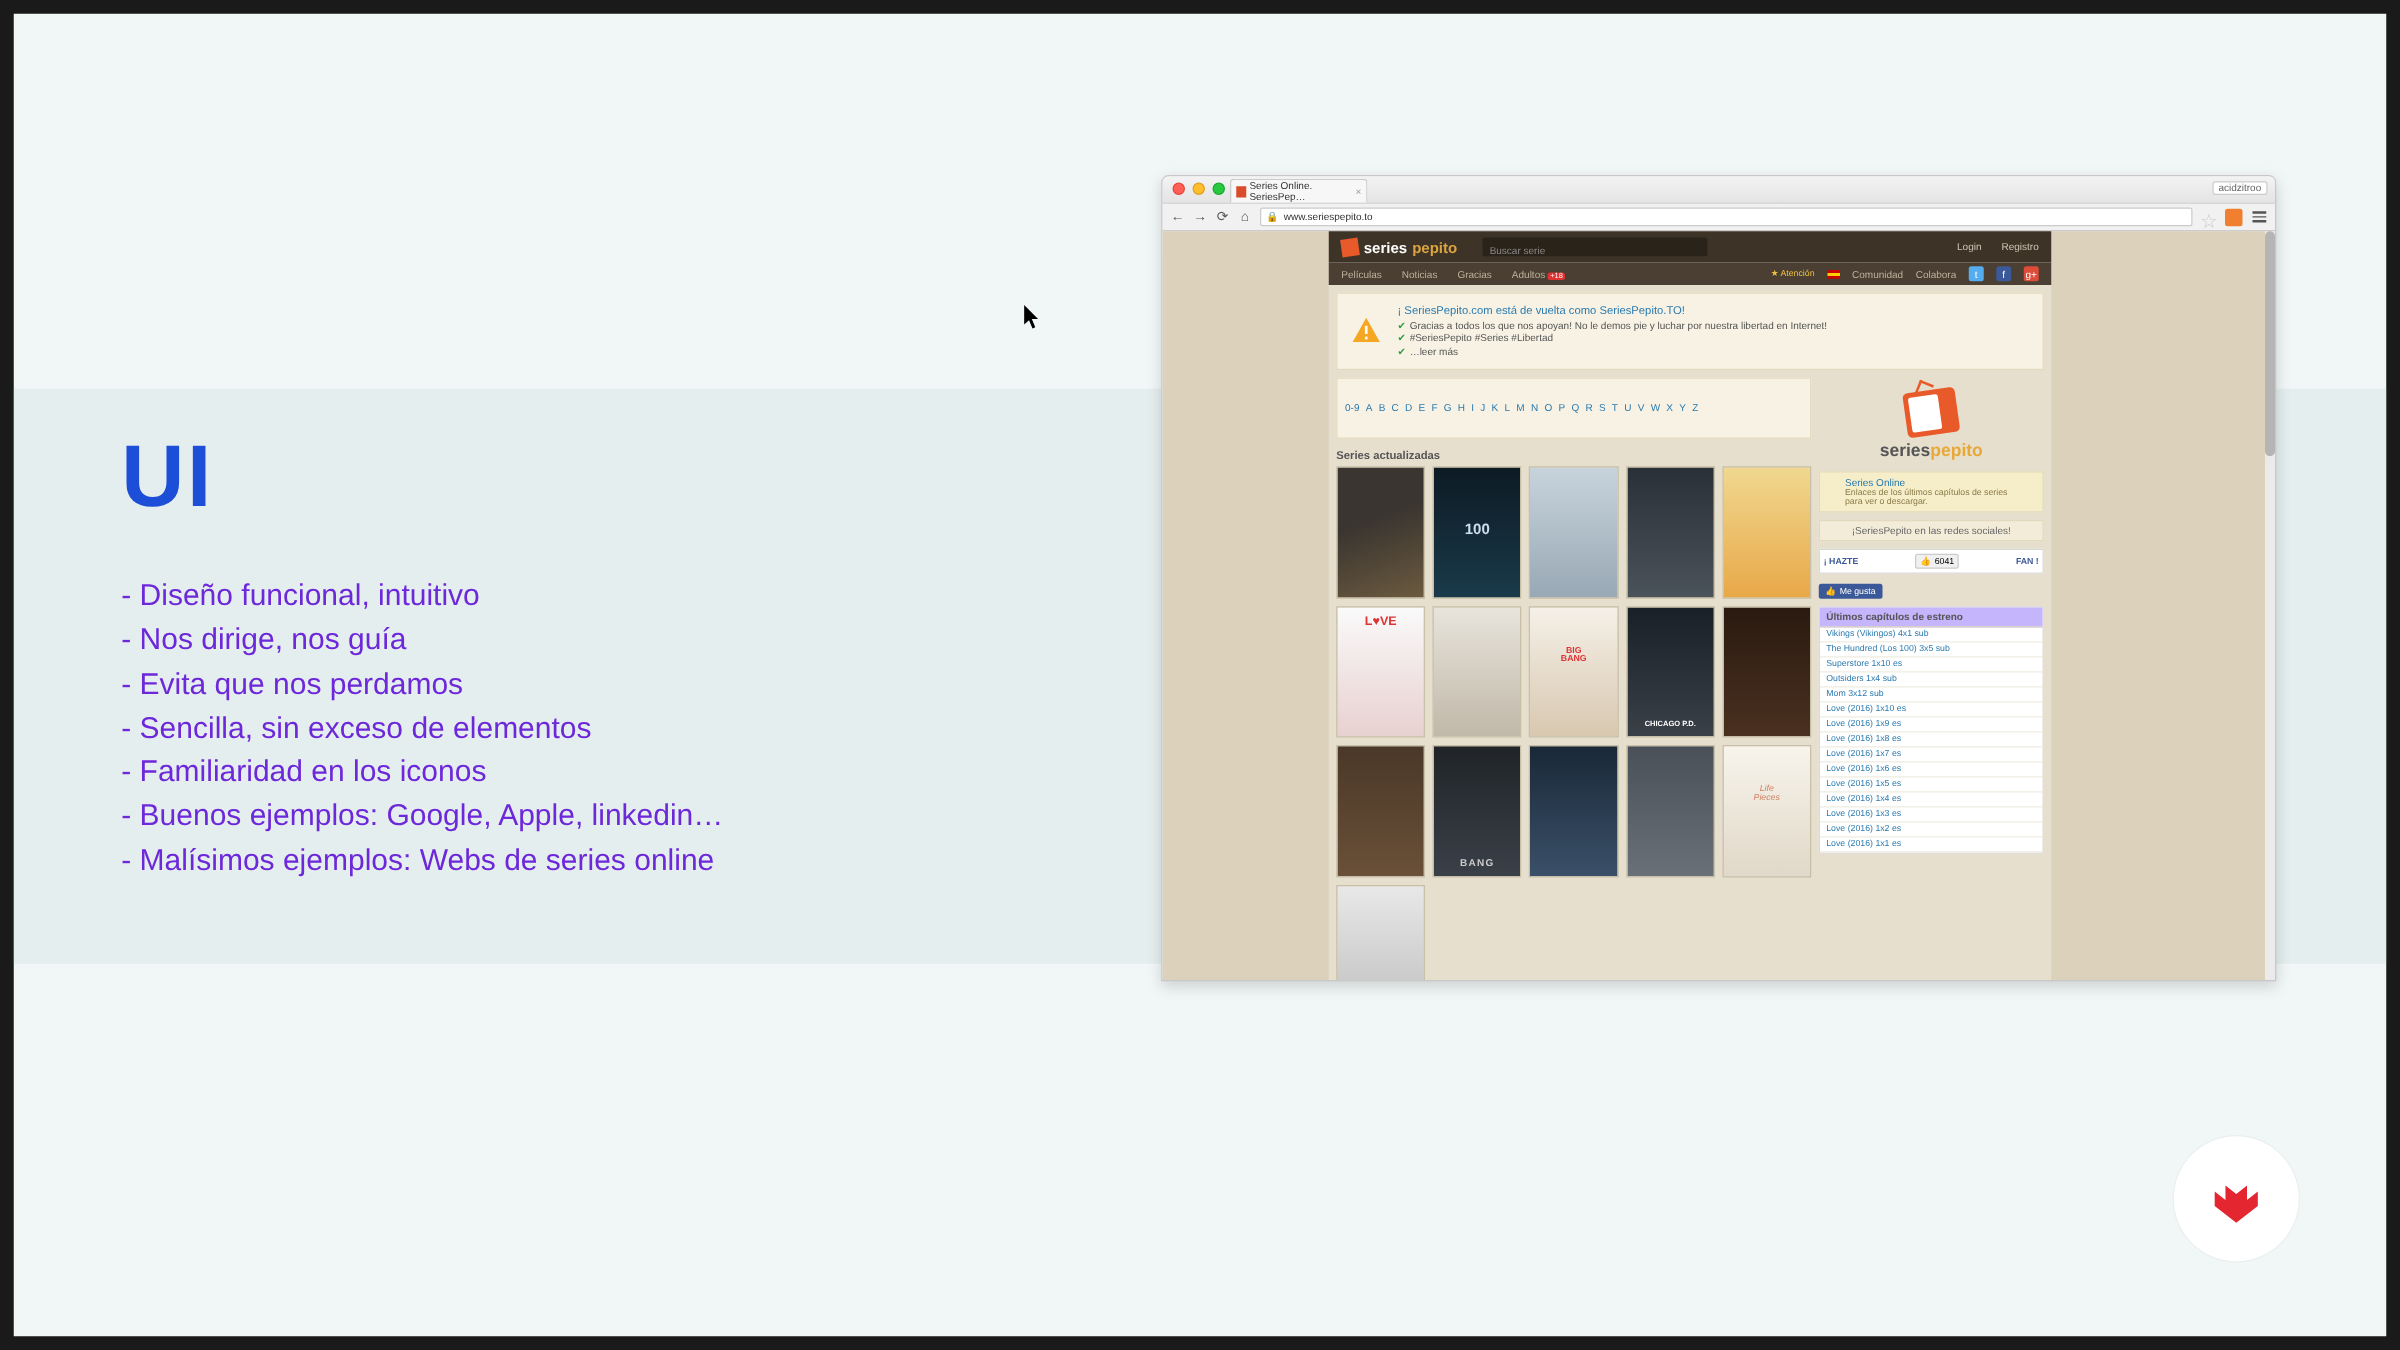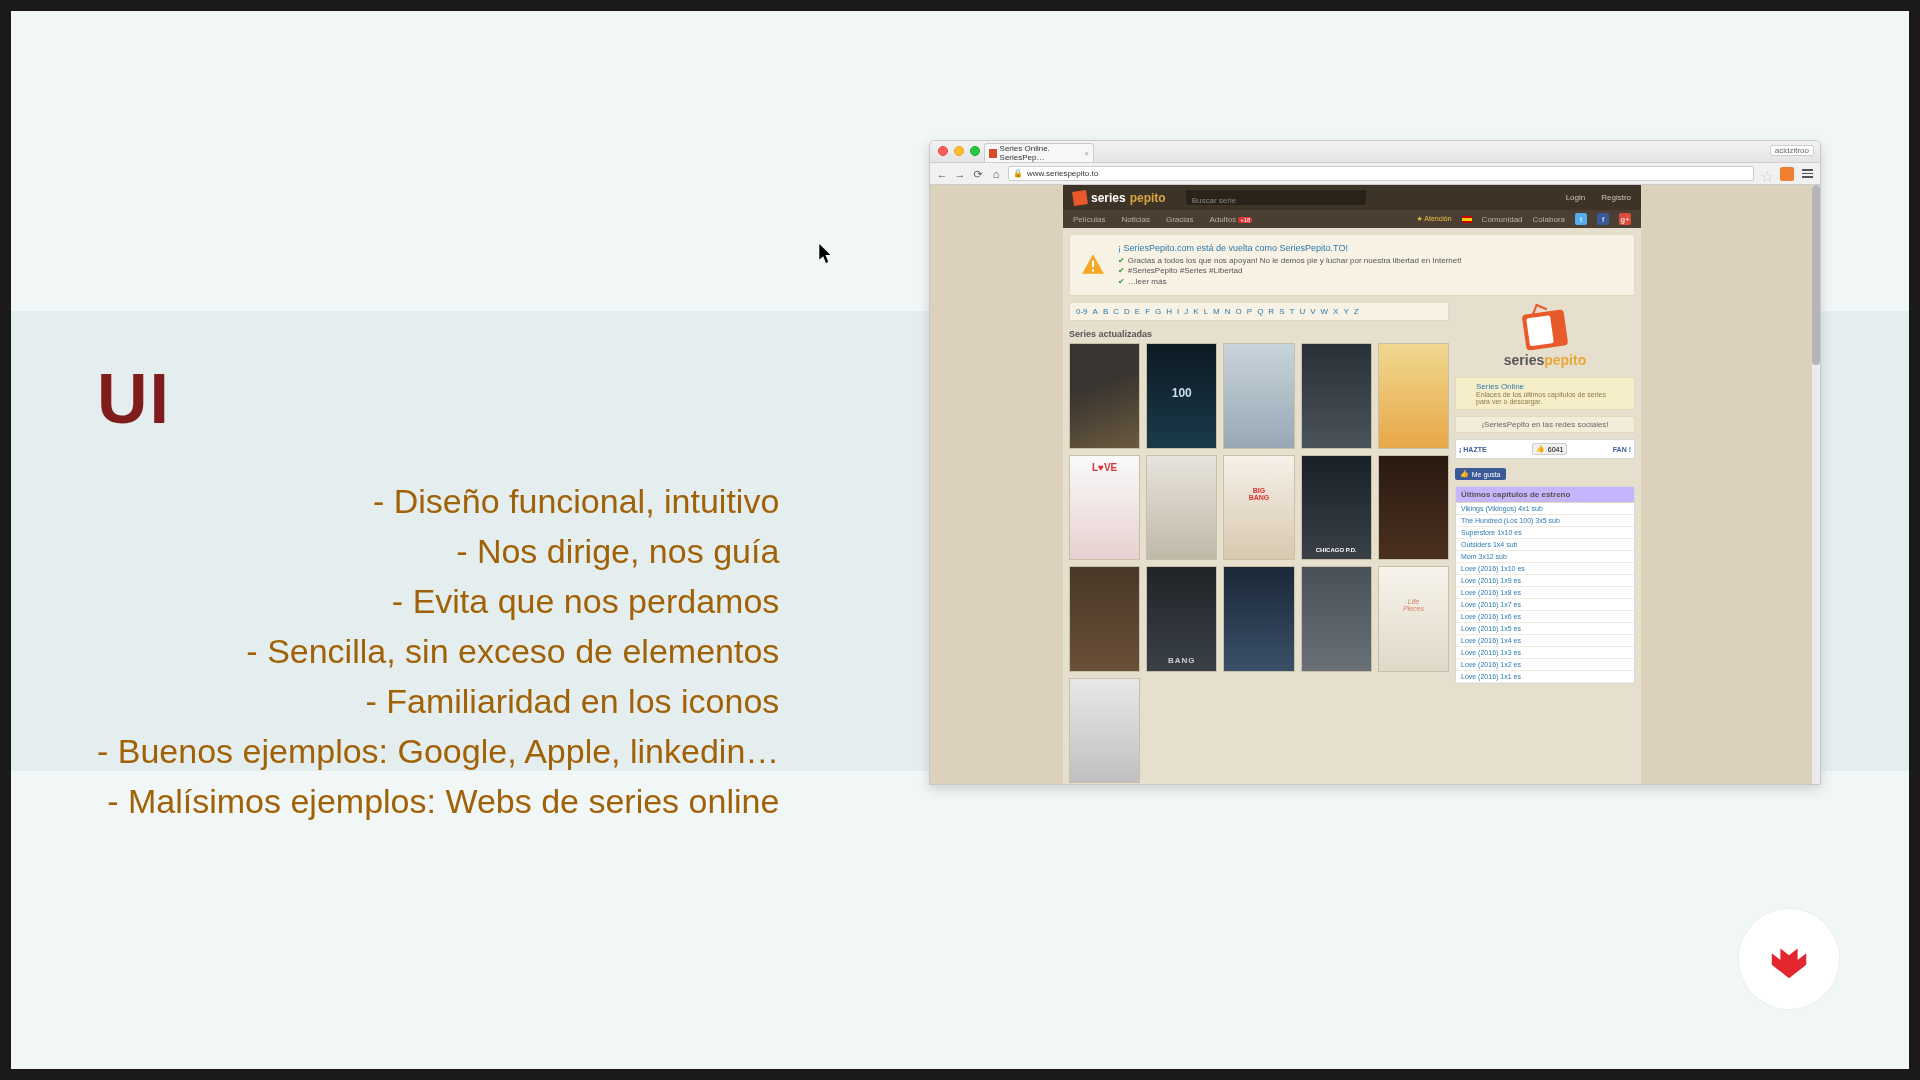--- a/index.html
+++ b/index.html
@@ -1,23 +1,23 @@
 <!DOCTYPE html>
 <html><head>
 <meta charset="utf-8">
 <style>
 *{box-sizing:border-box;margin:0;padding:0;}
 html,body{width:1920px;height:1080px;overflow:hidden;font-family:"Helvetica Neue",Arial,sans-serif;}
 body{background:#1a1a1a;display:flex;align-items:center;justify-content:center;}
 .slide{width:1898px;height:1058px;background:#f1f6f7;position:relative;overflow:hidden;}
 .band{position:absolute;left:0;right:0;top:300px;height:460px;background:#e5eeef;}
 .content{position:absolute;left:86px;top:330px;z-index:5;}
-.title{font-size:70px;font-weight:900;letter-spacing:2px;color:#7f1d1d;margin-bottom:38px;font-family:Arial,Helvetica,sans-serif;margin-top:18px;}
+.title{font-size:70px;font-weight:900;letter-spacing:2px;color:#1d4ed8;margin-bottom:38px;font-family:Arial,Helvetica,sans-serif;}
 .bullets{list-style:none;}
-.bullets li{font-size:34px;line-height:1.47;color:#a16207;font-weight:400;text-align:right;}
+.bullets li{font-size:24px;line-height:1.47;color:#6d28d9;font-weight:400;}
 .bullets li::before{content:"- ";}
 .cursor{position:absolute;left:808px;top:233px;z-index:50;}
 .cursor svg{width:14px;height:20px;}
 .logo-badge{position:absolute;right:70px;bottom:60px;width:100px;height:100px;border-radius:50%;background:#fff;display:flex;align-items:center;justify-content:center;box-shadow:0 0 0 1px rgba(0,0,0,.03);z-index:40;}
 .logo-badge svg{width:46px;height:40px;}
 
 .browser{position:absolute;left:918px;top:129px;width:892px;height:645px;background:#efefef;border:1px solid #c8c8c8;border-radius:6px 6px 0 0;box-shadow:0 4px 12px rgba(0,0,0,.15);z-index:30;overflow:hidden;}
 .titlebar{height:22px;background:linear-gradient(#f3f3f3,#e4e4e4);position:relative;border-bottom:1px solid #d0d0d0;}
 .dots{position:absolute;left:8px;top:5px;display:flex;gap:6px;}
 .dots span{width:10px;height:10px;border-radius:50%;display:block;}
@@ -68,21 +68,21 @@
 .warn svg{width:26px;height:26px;}
 .notice-body{flex:1;}
 .notice-title{color:#2a7aaf;font-size:9px;margin-bottom:3px;}
 .notice-body p{display:flex;align-items:center;gap:3px;line-height:1.3;}
 .notice-body .chk{color:#2a9d3f;font-size:8px;}
 
 .main{display:flex;gap:6px;padding:0 6px 6px;}
 .left{flex:1;}
 .right{width:180px;}
 
-.az{background:#f7f2e4;border:1px solid #e3d9bf;padding:4px 6px;display:flex;gap:5px;font-size:8px;color:#2a7aaf;}
+.az{background:#f7f2e4;border:1px solid #e3d9bf;padding:19px 6px;display:flex;gap:5px;font-size:8px;color:#2a7aaf;}
 .az span{cursor:default;}
 .sec-title{font-size:9px;color:#555;font-weight:bold;margin:8px 0 4px;}
 .grid{display:grid;grid-template-columns:repeat(5,1fr);gap:6px;}
 .poster{aspect-ratio:27/40;border:1px solid #c8bfa7;position:relative;overflow:hidden;}
 .poster.p1{background:linear-gradient(160deg,#3a3530 40%,#6b5a3f);}
 .poster.p2{background:linear-gradient(#0d1a24,#1a3a4a);}
 .poster.p3{background:linear-gradient(#c8d4dc,#98a8b4);}
 .poster.p4{background:linear-gradient(#2a3038,#4a525a);}
 .poster.p5{background:linear-gradient(#f0d890,#e8a848);}
 .poster.p6{background:linear-gradient(#fafafa,#e8d0d0);}

